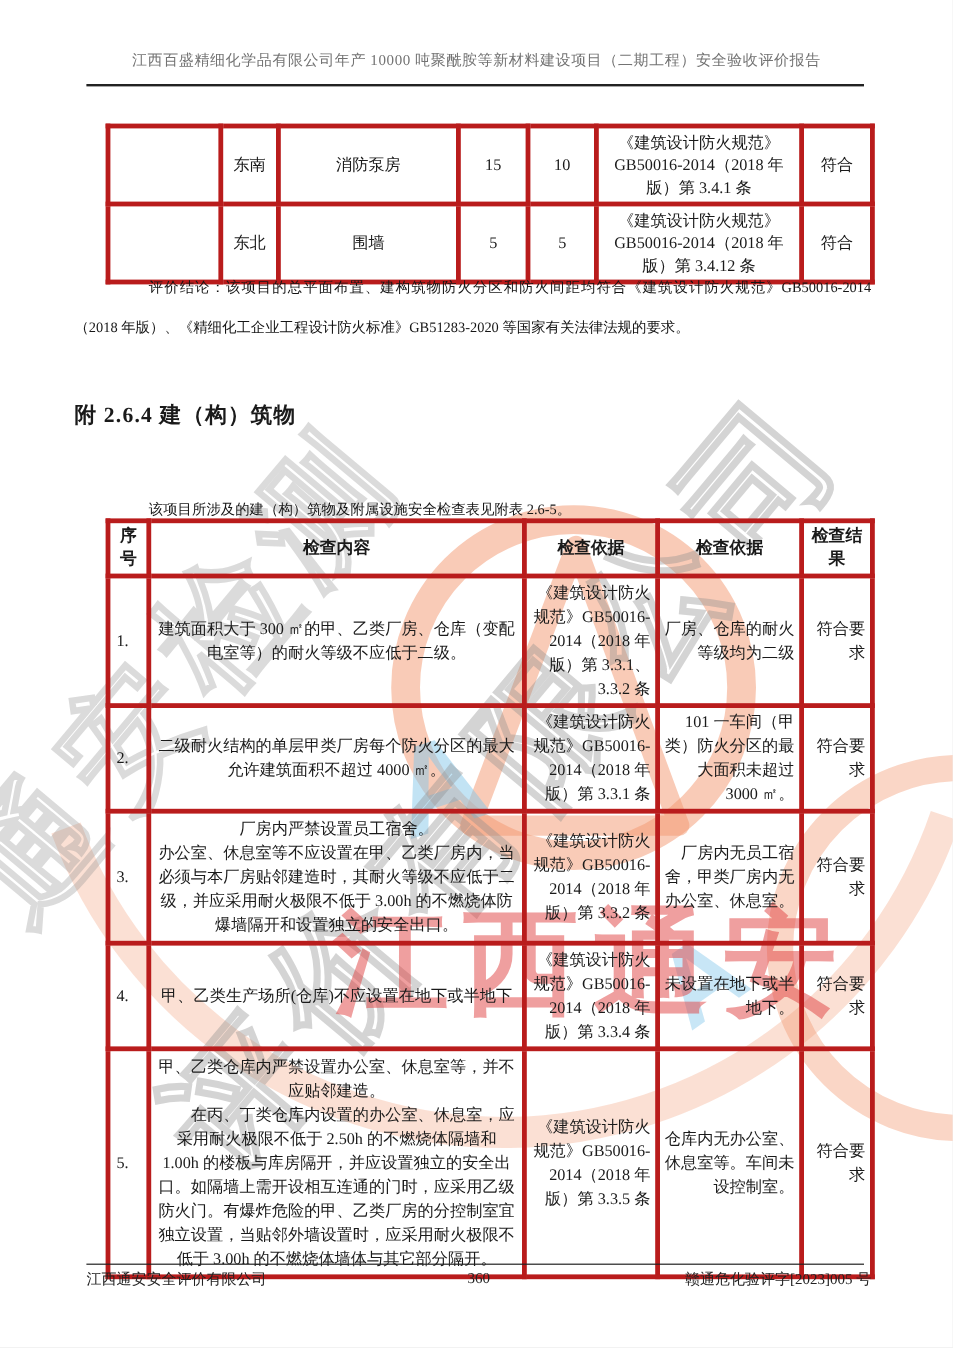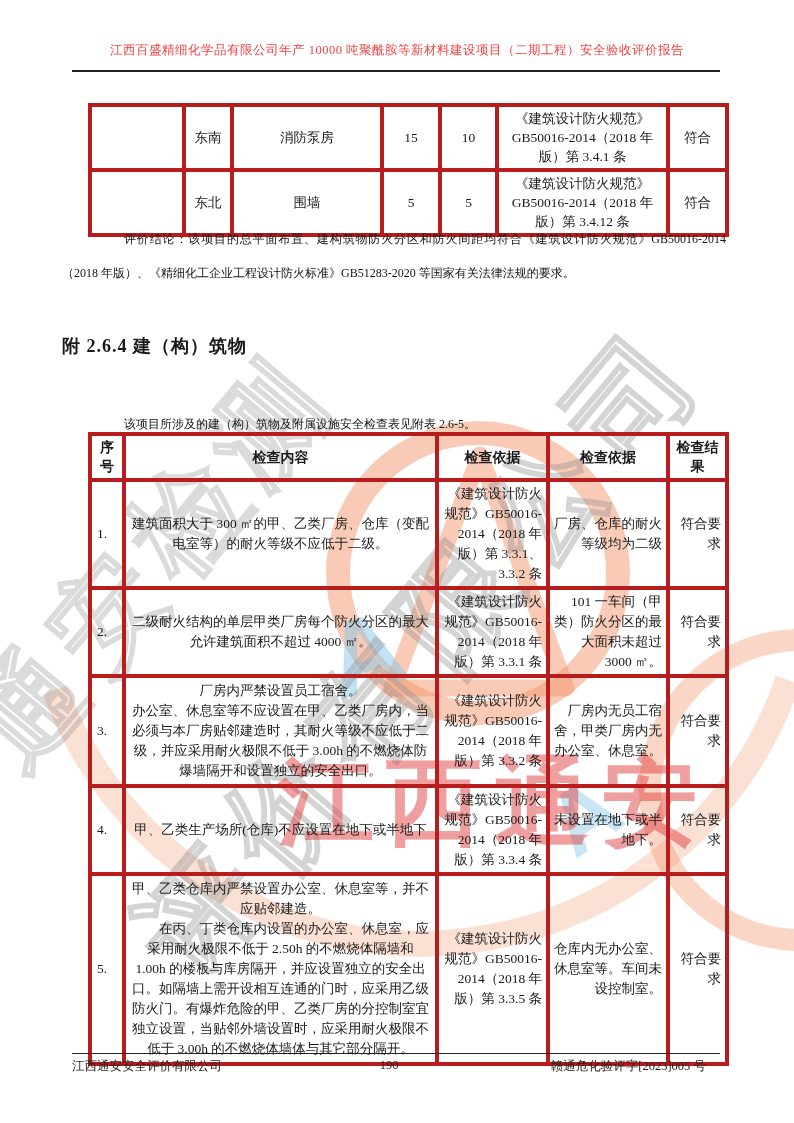--- a/index.html
+++ b/index.html
@@ -12,21 +12,21 @@
     font-family: "Liberation Serif", "DejaVu Serif", serif;
     color: #1a1a1a;
     overflow: hidden;
   }
   .content-layer { position: absolute; inset: 0; z-index: 2; }
   .watermark-layer { position: absolute; inset: 0; z-index: 1; pointer-events: none; }
 
   .doc-header {
     position: absolute; top: 42px; left: 40px; right: 40px;
     text-align: center; font-size: 12.5px; letter-spacing: 0.5px;
-    color: #ef4444;
+    color: #737373;
   }
   .header-rule {
     position: absolute; top: 70px; left: 72px; right: 74px;
     border-top: 2px solid #222;
   }
 
   table { border-collapse: collapse; table-layout: fixed; }
   td, th {
     border: 4px solid #b91c1c;
     font-weight: normal;
@@ -68,21 +68,21 @@
   .check-table td { line-height: 20px; white-space: pre-line; overflow-wrap: anywhere; }
   .cell-no { text-align: left; padding-left: 5px; }
   .cell-content { text-align: center; padding: 3px 6px; }
   .cell-center { text-align: right; }
 
   .doc-footer-rule {
     position: absolute; top: 1053px; left: 72px; right: 74px;
     border-top: 1.5px solid #222;
   }
   .doc-footer {
-    position: absolute; top: 1058px; left: 72px; right: 88px;
+    position: absolute; top: 1058px; left: 72px; right: 68px;
     display: grid; grid-template-columns: 1fr auto 1fr;
     font-size: 12.5px; color: #222;
   }
   .doc-footer .f-left { text-align: left; }
   .doc-footer .f-center { text-align: center; }
   .doc-footer .f-right { text-align: right; }
 
   svg text { font-family: "Liberation Sans", "DejaVu Sans", sans-serif; }
 </style>
 </head>
@@ -207,18 +207,18 @@
           <td class="cell-center">《建筑设计防火规范》GB50016-2014（2018 年版）第 3.3.5 条</td>
           <td class="cell-center">仓库内无办公室、休息室等。车间未设控制室。</td>
           <td class="cell-center">符合要求</td>
         </tr>
       </tbody>
     </table>
 
     <div class="doc-footer-rule"></div>
     <div class="doc-footer">
       <span class="f-left">江西通安安全评价有限公司</span>
-      <span class="f-center">190</span>
+      <span class="f-center">360</span>
       <span class="f-right">赣通危化验评字[2023]005 号</span>
     </div>
 
   </div>
 </div>
 
 </body></html>

